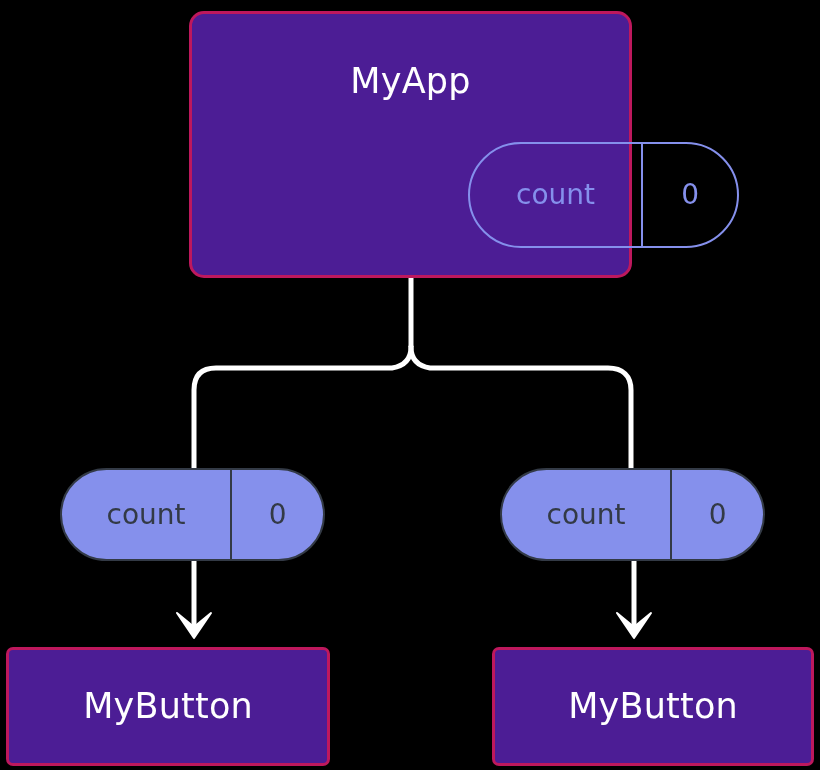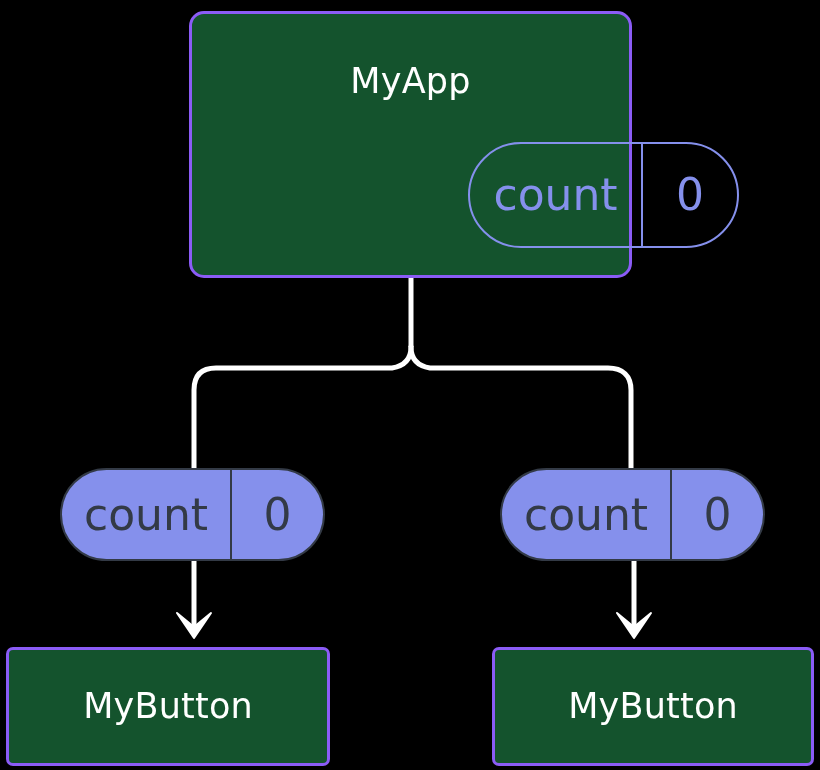--- a/index.html
+++ b/index.html
@@ -34,22 +34,22 @@
   }
 
   .node {
     position: absolute;
     z-index: 2;
     box-sizing: border-box;
   }
 
   
   .component-box {
-    background: #14532d;
-    border: 3px solid #8b5cf6;
+    background: #4c1d95;
+    border: 3px solid #be185d;
     border-radius: 15px;
     display: flex;
     flex-direction: column;
     align-items: center;
   }
 
   .component-title {
     color: #ffffff;
     font-size: 35px;
     font-weight: 400;
@@ -95,21 +95,21 @@
     display: flex;
     align-items: stretch;
     border-radius: 999px;
     box-sizing: border-box;
     overflow: hidden;
   }
   .pill-key, .pill-value {
     display: flex;
     align-items: center;
     justify-content: center;
-    font-size: 44px;
+    font-size: 28px;
     line-height: 1;
     white-space: nowrap;
   }
 
   
   .pill-outline {
     border: 2px solid #8590ec;
     background: transparent;
   }
   .pill-outline .pill-key,

